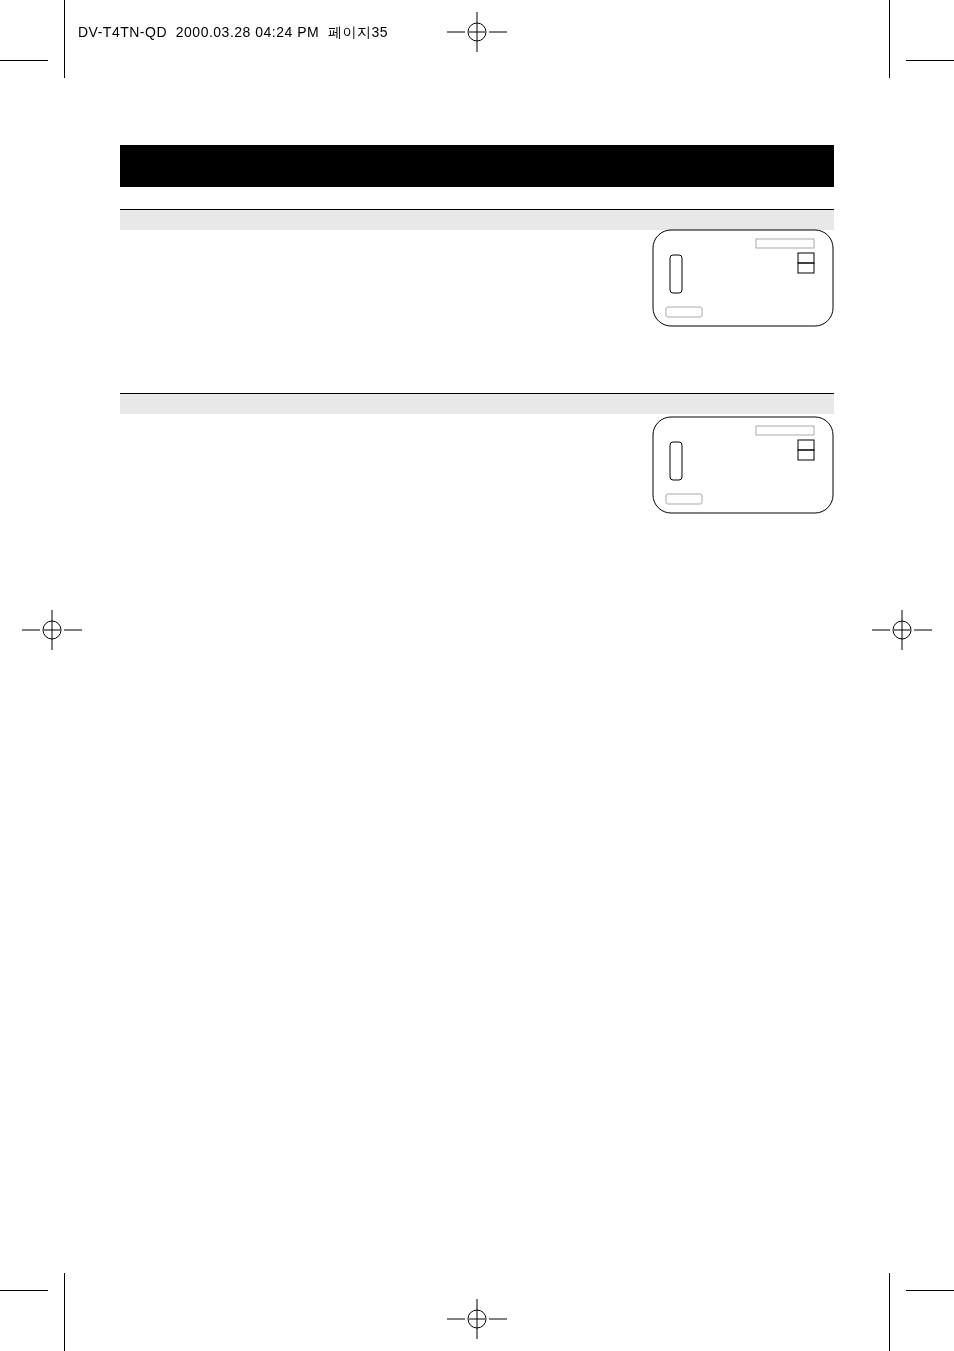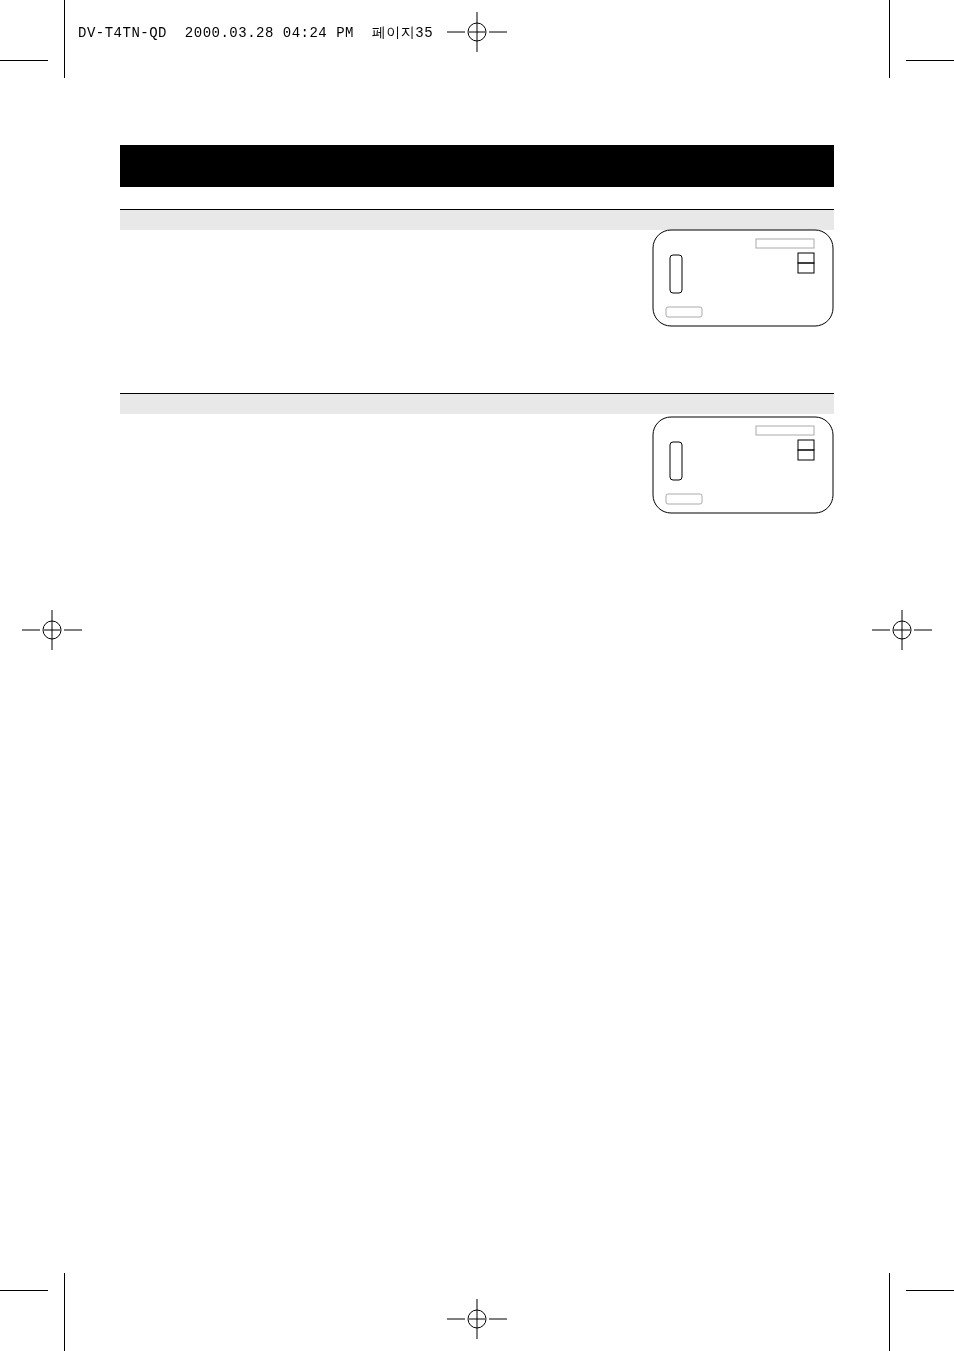--- a/index.html
+++ b/index.html
@@ -38,21 +38,21 @@
     .reg-bottom { bottom: 12px; left: 50%; transform: translateX(-50%); }
     .reg-left { top: 610px; left: 22px; }
     .reg-right { top: 610px; right: 22px; }
     
     
     .header-text {
       position: absolute;
       top: 24px;
       left: 78px;
       font-size: 14px;
-      font-family: Liberation Mono, monospace;
+      font-family: Liberation Sans, sans-serif;
       letter-spacing: 0.5px;
       color: #000;
     }
     
     
     .content {
       position: absolute;
       top: 145px;
       left: 120px;
       width: 714px;

